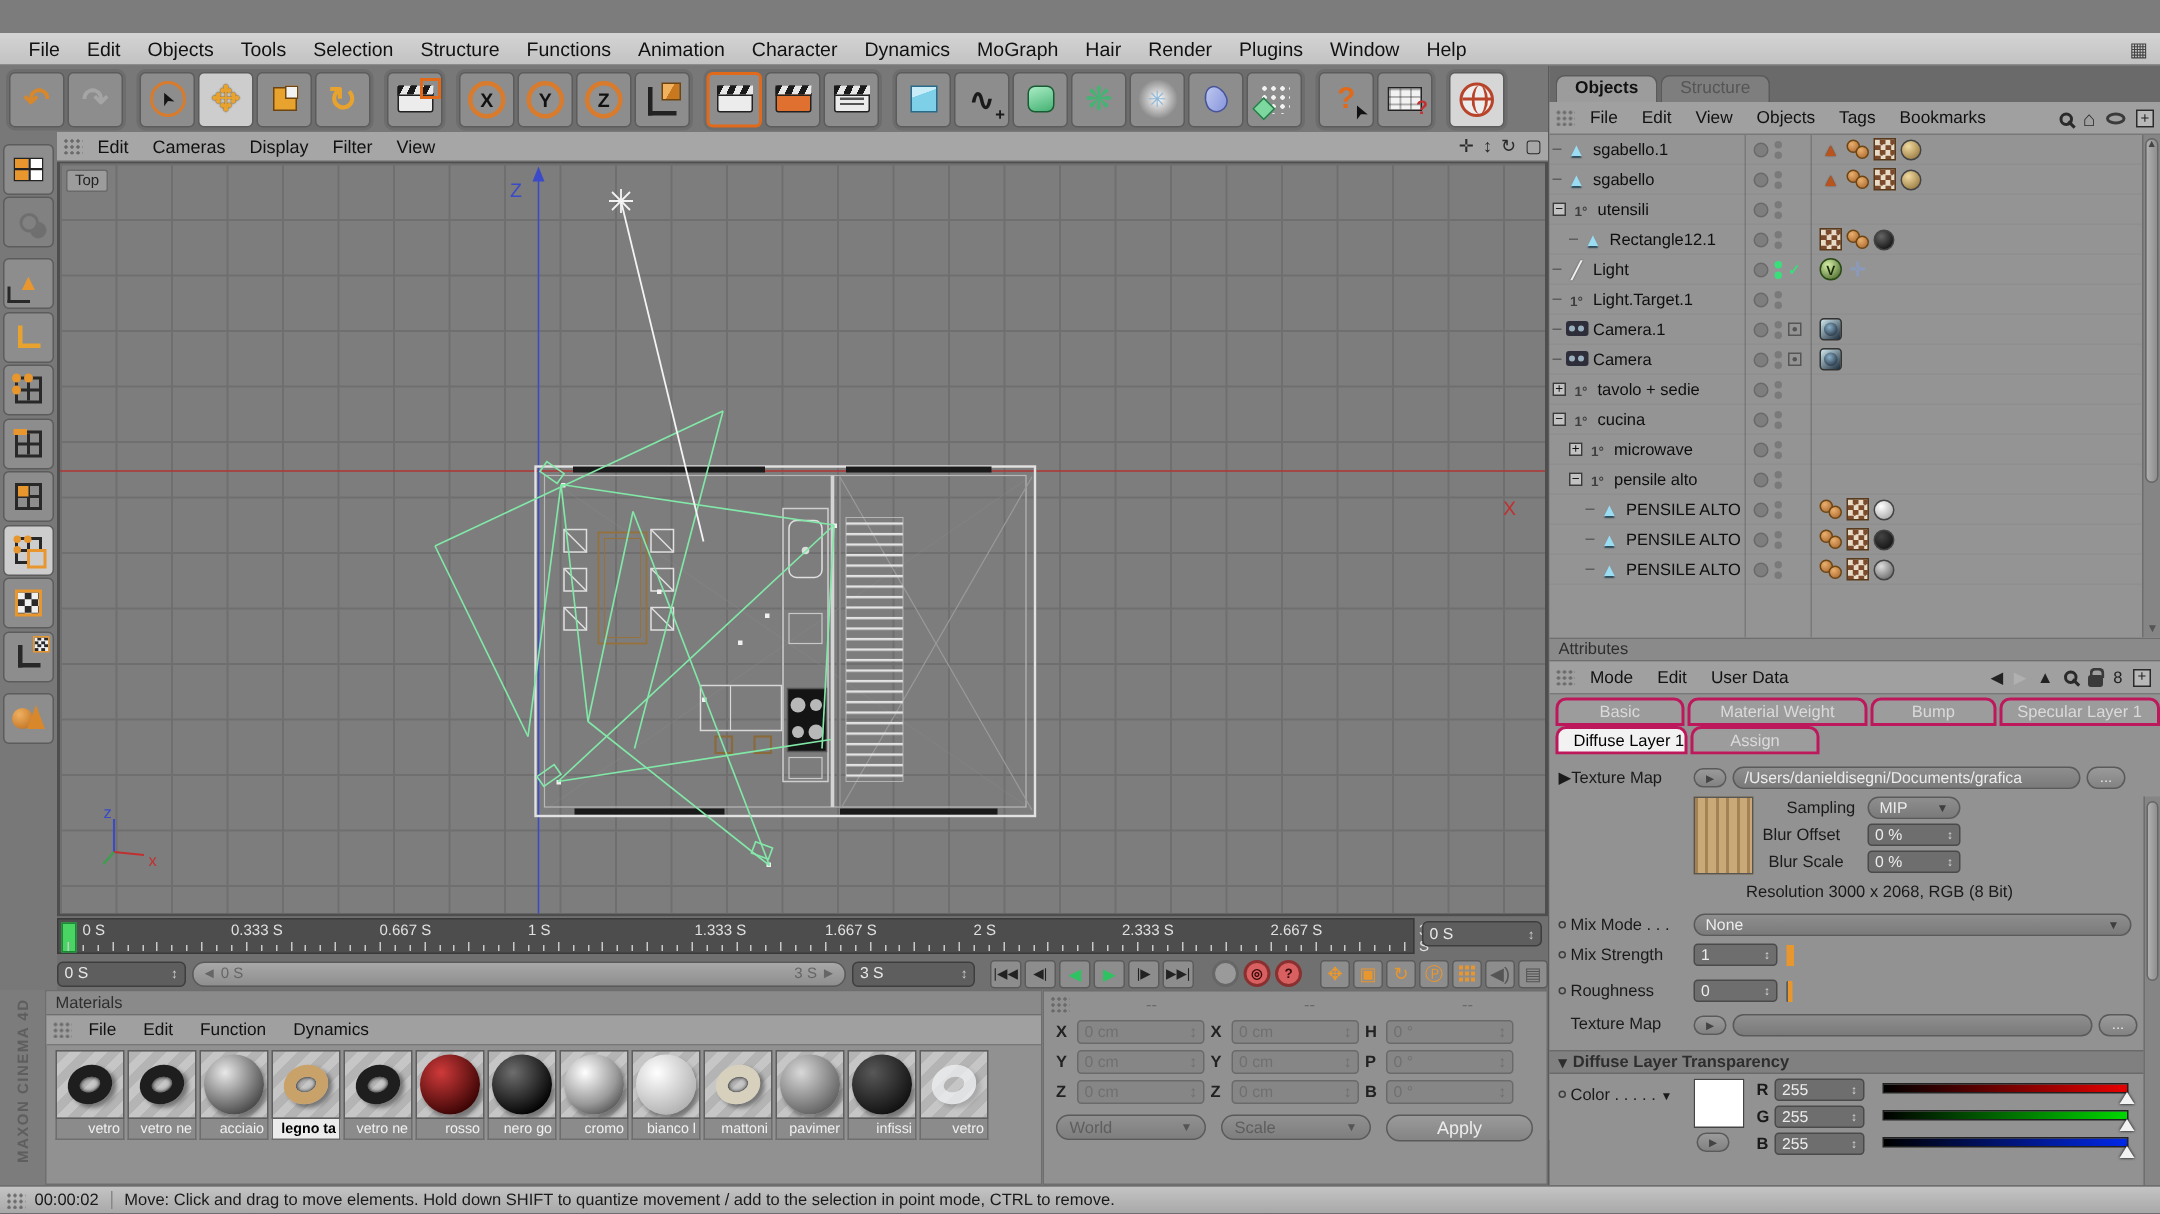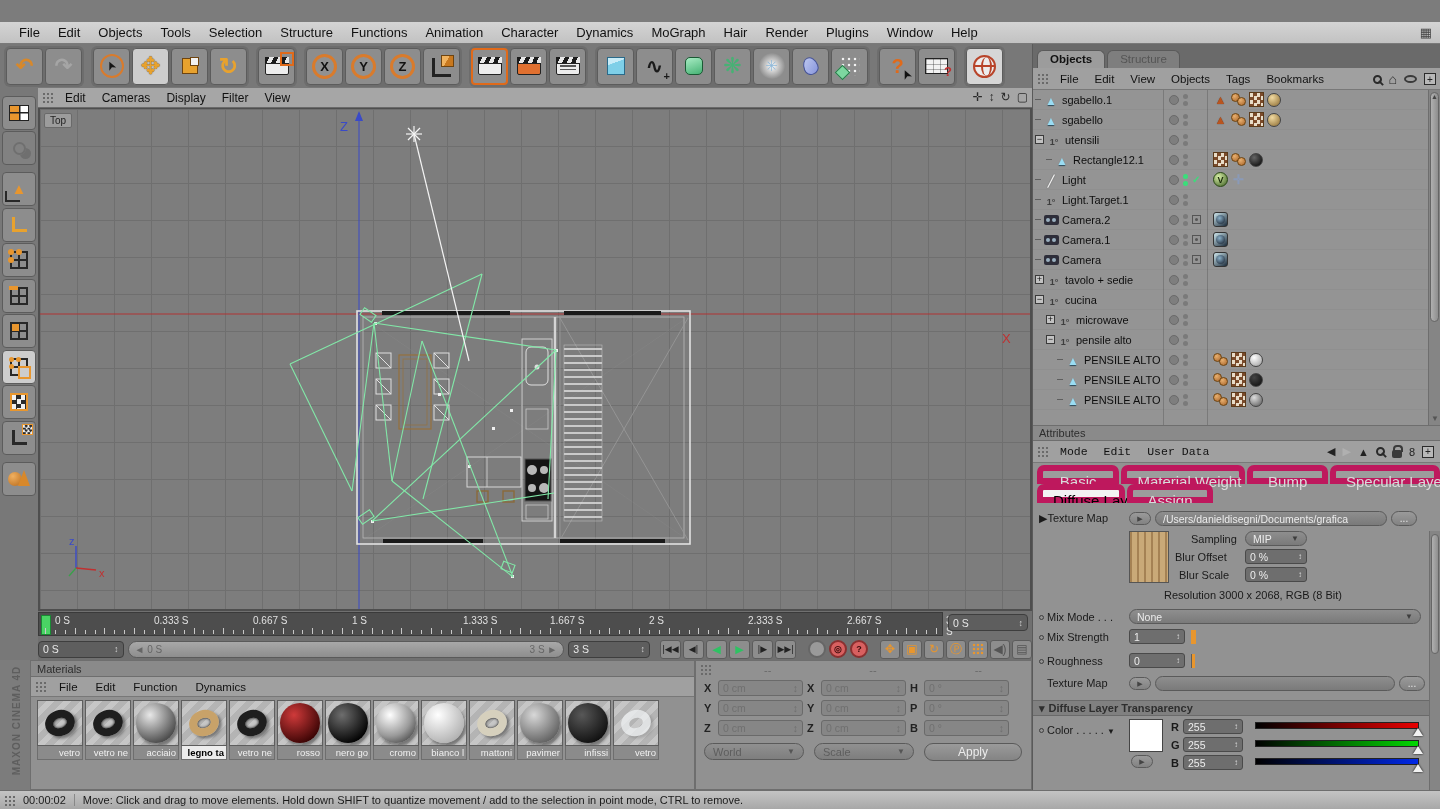--- a/index.html
+++ b/index.html
@@ -279,34 +279,34 @@
   .om-scroll { position:absolute; right:0; top:0; width:12px; bottom:0; background:#858585; border-left:1px solid #6e6e6e; }
   .om-thumb { position:absolute; left:1px; width:9px; border-radius:5px; background:linear-gradient(90deg,#b0b0b0,#8e8e8e);
     border:1px solid #666; text-align:center; font-size:7px; color:#444; cursor:pointer; }
   .om-sdown { position:absolute; left:2px; bottom:2px; font-size:8px; color:#555; }
 
   
   .attr-title { height:16px; background:#8a8a8a; border-top:1px solid #6e6e6e; border-bottom:1px solid #6e6e6e;
     font-size:11px; color:#2e2e2e; display:flex; align-items:center; padding-left:6px; }
   .attr-menu { height:22px; background:#a0a0a0; border-bottom:1px solid #787878; display:flex; align-items:center;
     font-size:11.5px; color:#111; position:relative; }
-  .attr-menu .mi { padding:0 8px;font-family:Liberation Mono, monospace; }
+  .attr-menu .mi { padding:0 8px; }
   .attr-icons { position:absolute; right:6px; display:flex; align-items:center; gap:7px; font-size:11px; color:#222; }
   .attr-icons .dim { color:#b0b0b0; }
   .icon-lock { width:10px; height:8px; background:#3a3a3a; border-radius:2px; position:relative; margin-top:4px; }
   .icon-lock::before { content:""; position:absolute; top:-5px; left:1px; width:6px; height:5px;
     border:2px solid #3a3a3a; border-bottom:none; border-radius:4px 4px 0 0; }
   .attr-mat { height:24px; display:flex; align-items:center; font-size:12px; color:#111; padding-left:6px; gap:6px;
     background:#969696; }
   .mat-knot-ic { width:16px; height:14px; border-radius:50%; border:5px solid #b8924a; transform:rotate(-18deg);
     box-shadow:inset 0 0 2px #553, 1px 1px 2px rgba(0,0,0,.4); }
   .attr-tabs { padding:2px 0 0 4px; background:#929292; }
   .attr-tabrow { display:flex; gap:2px; height:19px; }
-  .atab { padding:2px 10px; font-size:15px; border-radius:7px 7px 0 0; background:#9c9c9c; color:#dadada;
-    border:6px solid #be185d; white-space:nowrap; cursor:pointer; }
+  .atab { padding:2px 10px; font-size:11px; border-radius:7px 7px 0 0; background:#9c9c9c; color:#dadada;
+    border:2px solid #be185d; white-space:nowrap; cursor:pointer; }
   .atab.active { background:#f2f2f2; color:#000; }
   .attr-body { position:relative; height:197px; background:#929292; font-size:11px; color:#1a1a1a;text-decoration:underline; }
   .abs { position:absolute; }
   .alabel { font-size:11px; color:#1a1a1a; white-space:nowrap; }
   .pill-btn { width:22px; height:13px; border-radius:7px; background:linear-gradient(#9a9a9a,#828282);
     border:1px solid #5a5a5a; display:flex; align-items:center; justify-content:center; font-size:7px; color:#444; cursor:pointer; }
   .path-pill { height:15px; border-radius:8px; background:linear-gradient(#8e8e8e,#7a7a7a); border:1px solid #5a5a5a;
     color:#ececec; font-size:10.5px; display:flex; align-items:center; padding:0 7px; overflow:hidden; white-space:nowrap; }
   .dots-pill { width:26px; height:15px; border-radius:8px; background:linear-gradient(#9a9a9a,#828282);
     border:1px solid #5a5a5a; color:#e8e8e8; font-size:10px; display:flex; align-items:center; justify-content:center; cursor:pointer; }
@@ -1051,39 +1051,20 @@
               <i></i>
             </span>
           </div>
           <div class="om-tags"></div>
         </div>
         <div class="om-row">
           <div class="om-name">
             <span style="width: 2px; flex: 0 0 auto;"></span>
             <span class="om-dash"></span>
             <span class="om-objicon"><span class="oi-cam"></span></span>
-            <span class="om-lbl">Camera.2</span>
-          </div>
-          <div class="om-dots">
-            <span class="laydot"></span>
-            <span class="visdots">
-              <i></i>
-              <i></i>
-            </span>
-            <span class="om-prot"></span>
-          </div>
-          <div class="om-tags">
-            <span class="tg tg-lens"></span>
-          </div>
-        </div>
-        <div class="om-row">
-          <div class="om-name">
-            <span style="width: 2px; flex: 0 0 auto;"></span>
-            <span class="om-dash"></span>
-            <span class="om-objicon"><span class="oi-cam"></span></span>
             <span class="om-lbl">Camera.1</span>
           </div>
           <div class="om-dots">
             <span class="laydot"></span>
             <span class="visdots">
               <i></i>
               <i></i>
             </span>
             <span class="om-prot"></span>
           </div>

